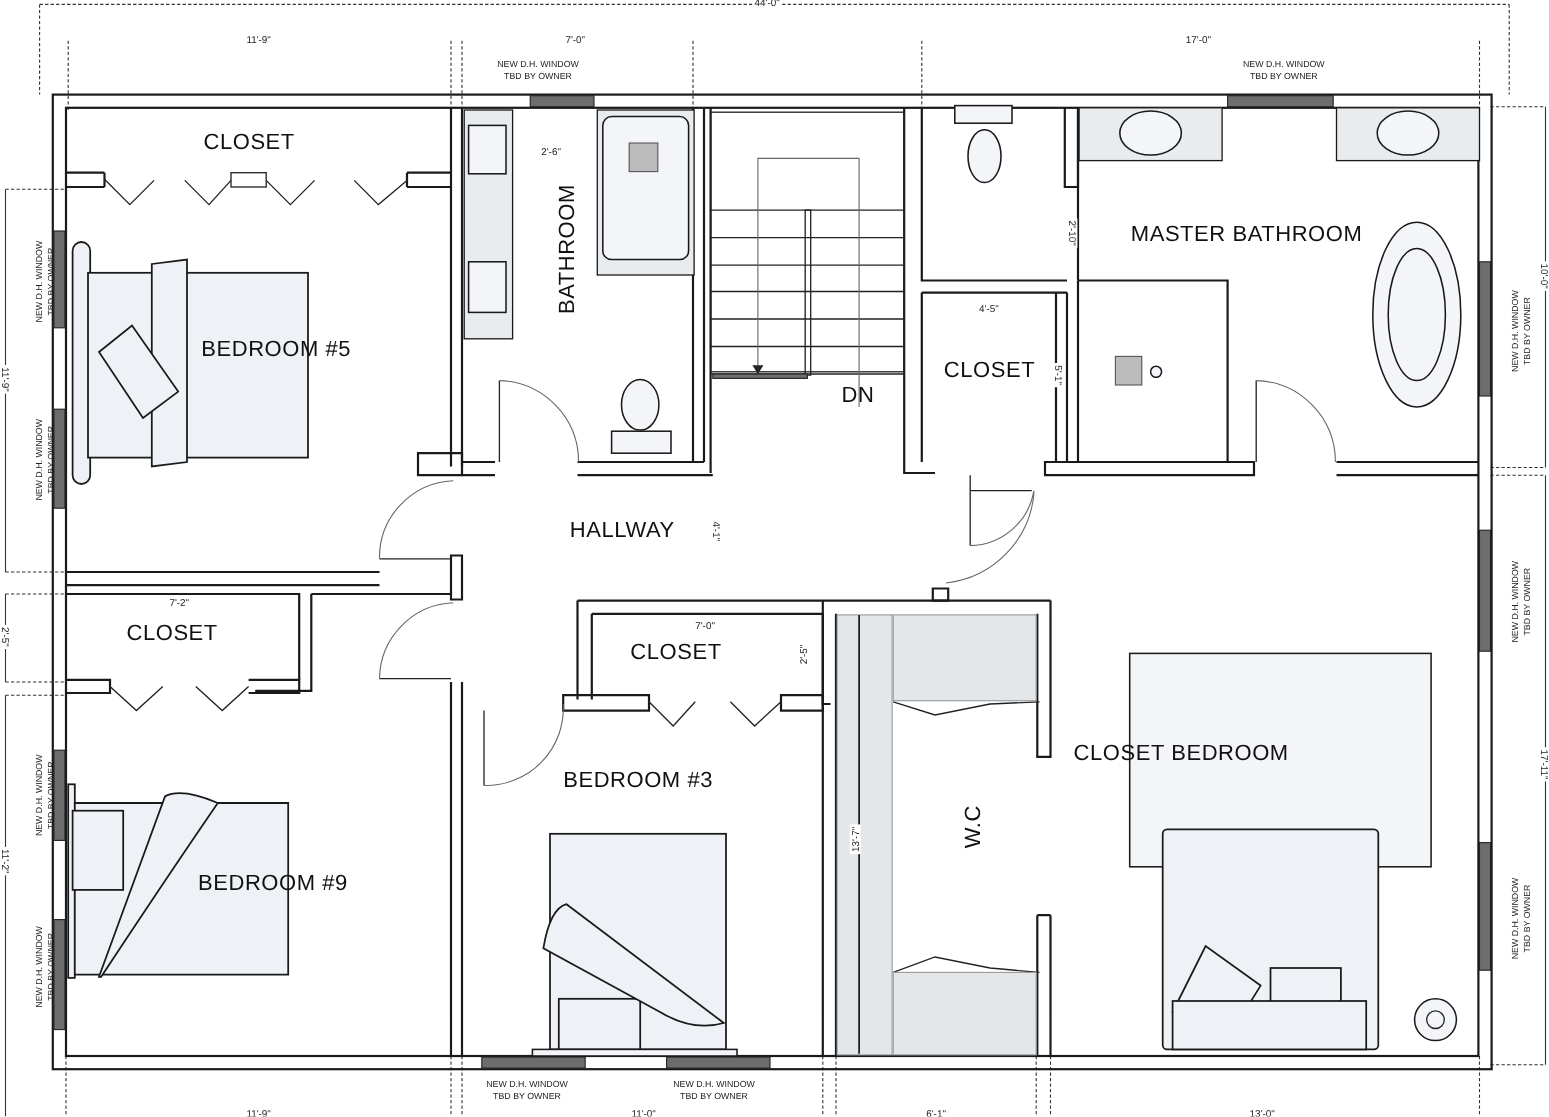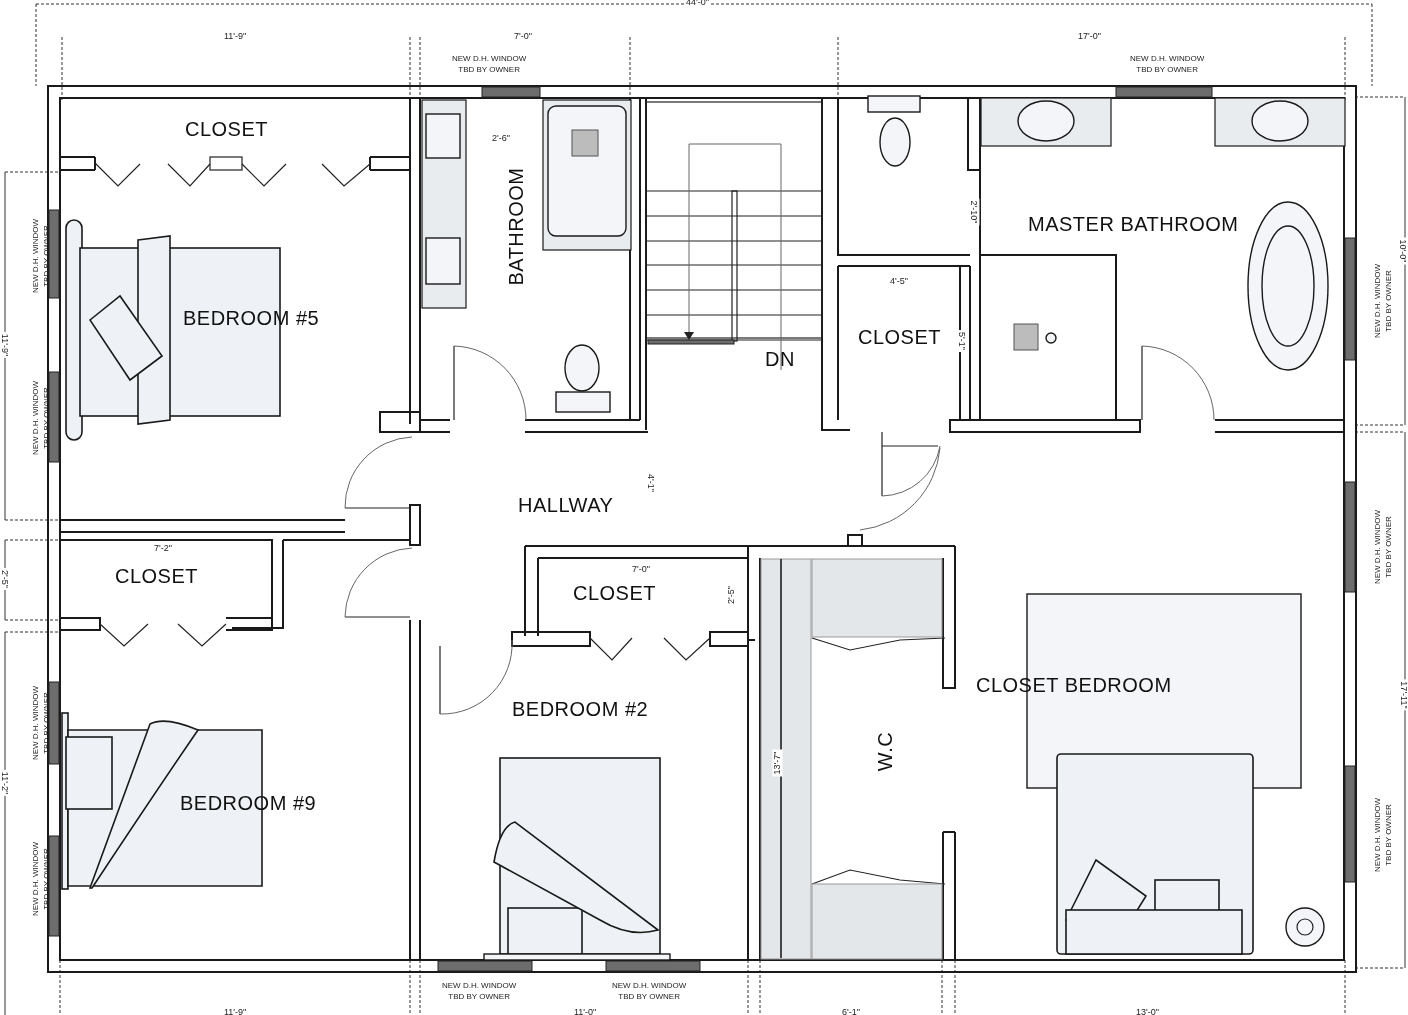--- a/index.html
+++ b/index.html
@@ -249,27 +249,27 @@
     <rect class="furn" x="1066" y="910" width="176" height="44"></rect>
     <circle class="furn2" cx="1305" cy="927" r="19"></circle>
     <circle class="thin" cx="1305" cy="927" r="8"></circle>
   </g>
 </svg>
 
 <div class="room-label" style="left:185px; top:118px;">CLOSET</div>
 <div class="room-label" style="left:183px; top:307px;">BEDROOM #5</div>
 <div class="room-label vert" style="left:457px; top:215px; transform: rotate(-90deg);">BATHROOM</div>
 <div class="room-label" style="left:765px; top:348px;">DN</div>
-<div class="room-label" style="left:1028px; top:202px;margin-top:11px;">MASTER BATHROOM</div>
+<div class="room-label" style="left:1028px; top:202px;">MASTER BATHROOM</div>
 <div class="room-label" style="left:858px; top:326px;">CLOSET</div>
-<div class="room-label" style="left:518px; top:494px;">HALLWAY</div>
+<div class="room-label" style="left:518px; top:471px;">HALLWAY</div>
 <div class="room-label" style="left:115px; top:565px;">CLOSET</div>
 <div class="room-label" style="left:573px; top:582px;">CLOSET</div>
 <div class="room-label" style="left:180px; top:792px;">BEDROOM #9</div>
-<div class="room-label" style="left:512px; top:698px;">BEDROOM #2</div>
+<div class="room-label" style="left:512px; top:698px;">BEDROOM #3</div>
 <div class="room-label vert" style="left:866px; top:740px; transform: rotate(-90deg);">W.C</div>
 <div class="room-label" style="left:976px; top:674px;">CLOSET BEDROOM</div>
 
 <div class="dim-label" style="left:684px; top:-3px;">44'-0"</div>
 <div class="dim-label" style="left:222px; top:31px;">11'-9"</div>
 <div class="dim-label" style="left:512px; top:31px;">7'-0"</div>
 <div class="dim-label" style="left:1076px; top:31px;">17'-0"</div>
 <div class="dim-label" style="left:222px; top:1007px;">11'-9"</div>
 <div class="dim-label" style="left:572px; top:1007px;">11'-0"</div>
 <div class="dim-label" style="left:840px; top:1007px;">6'-1"</div>

